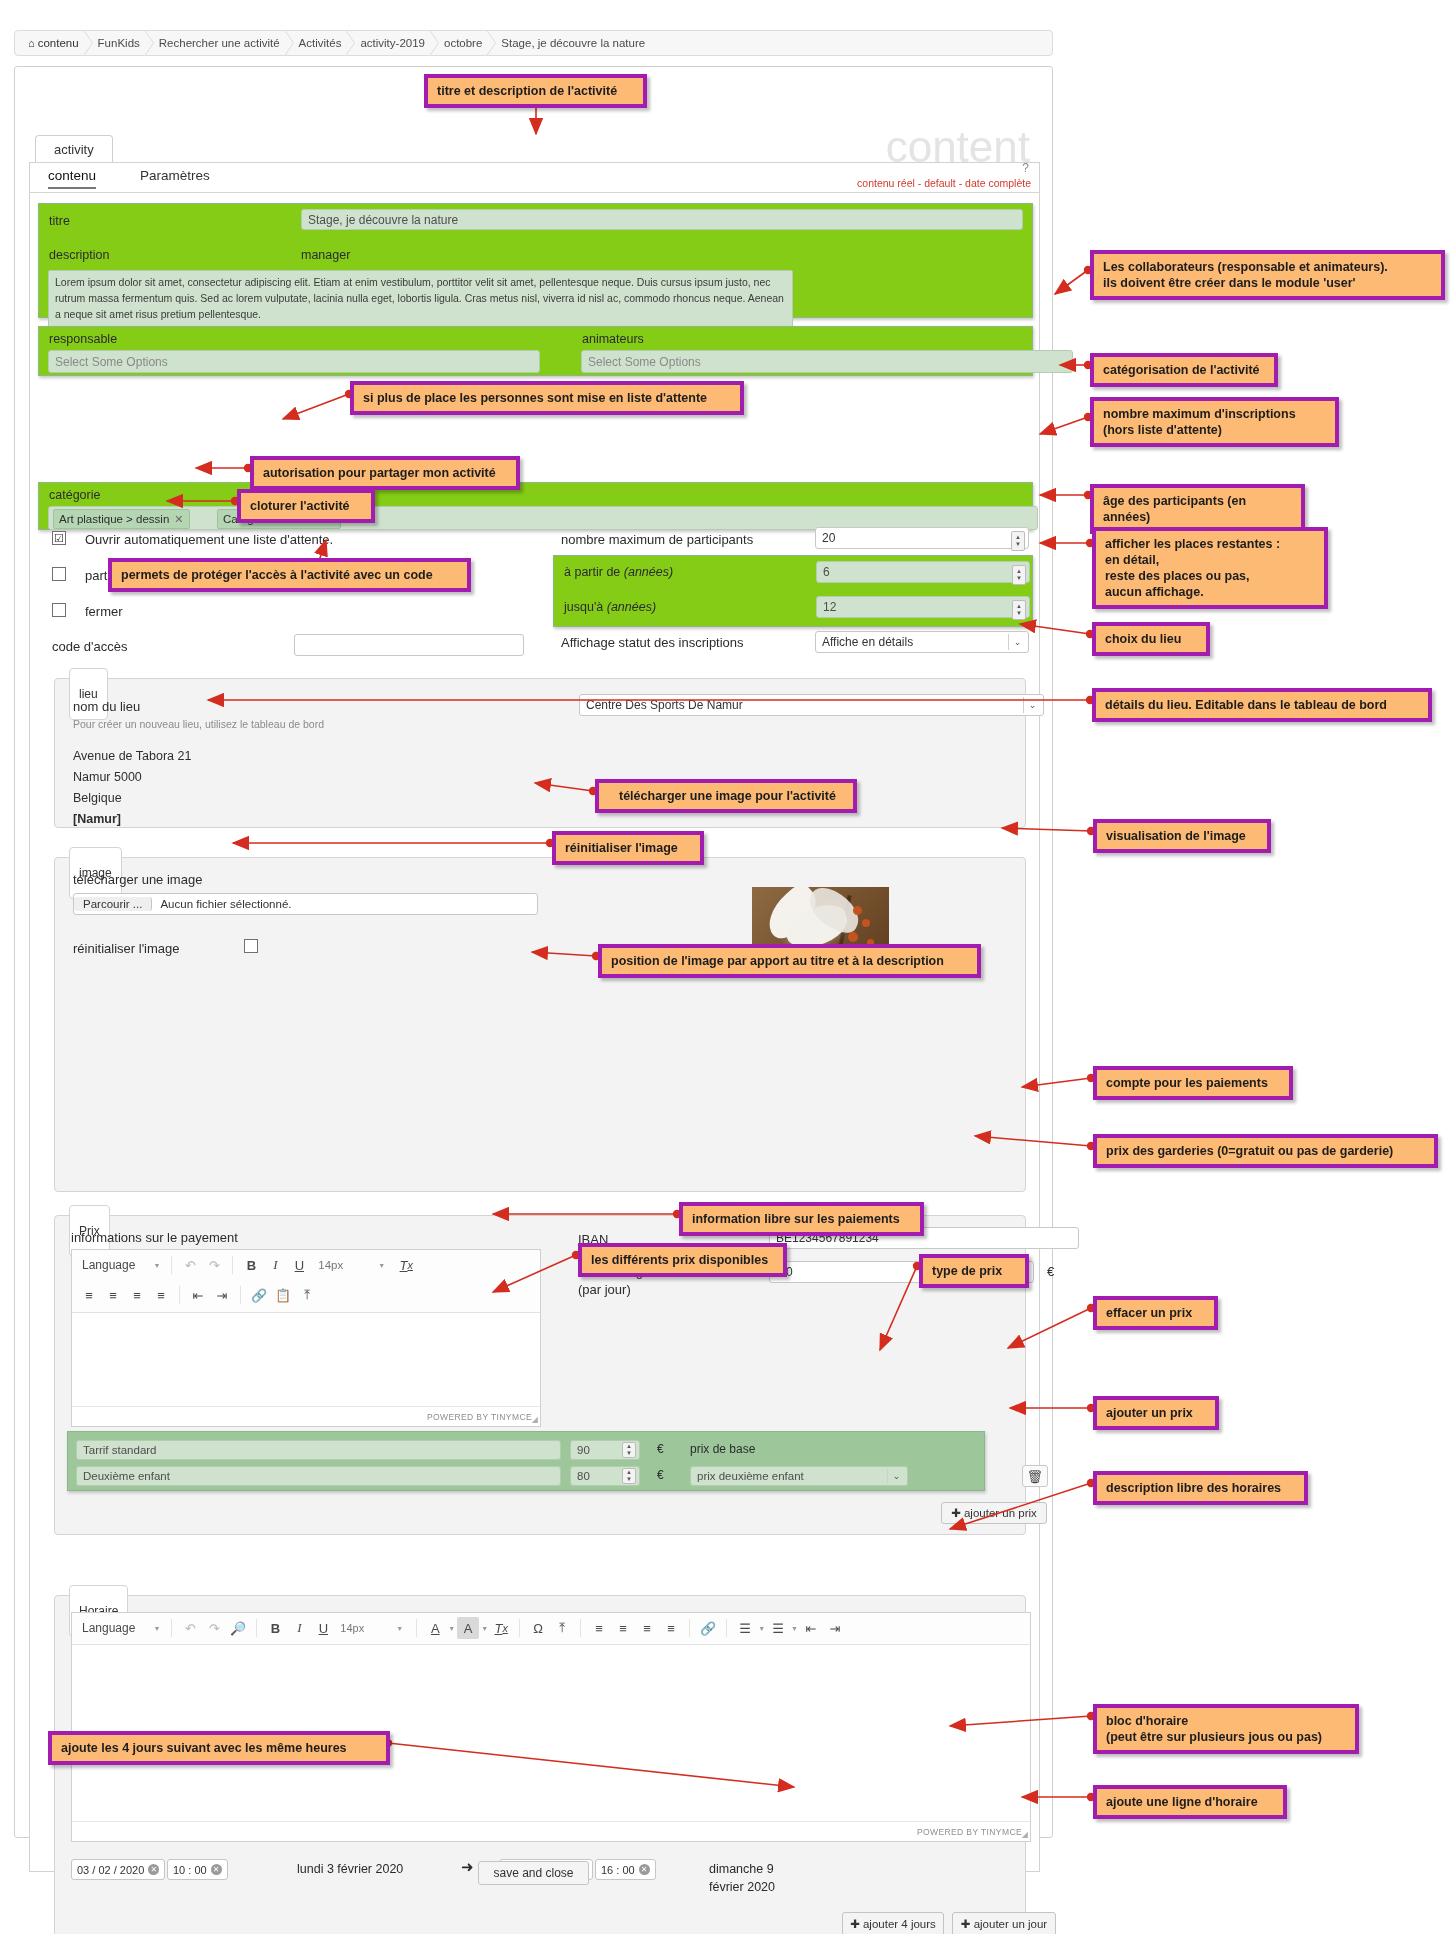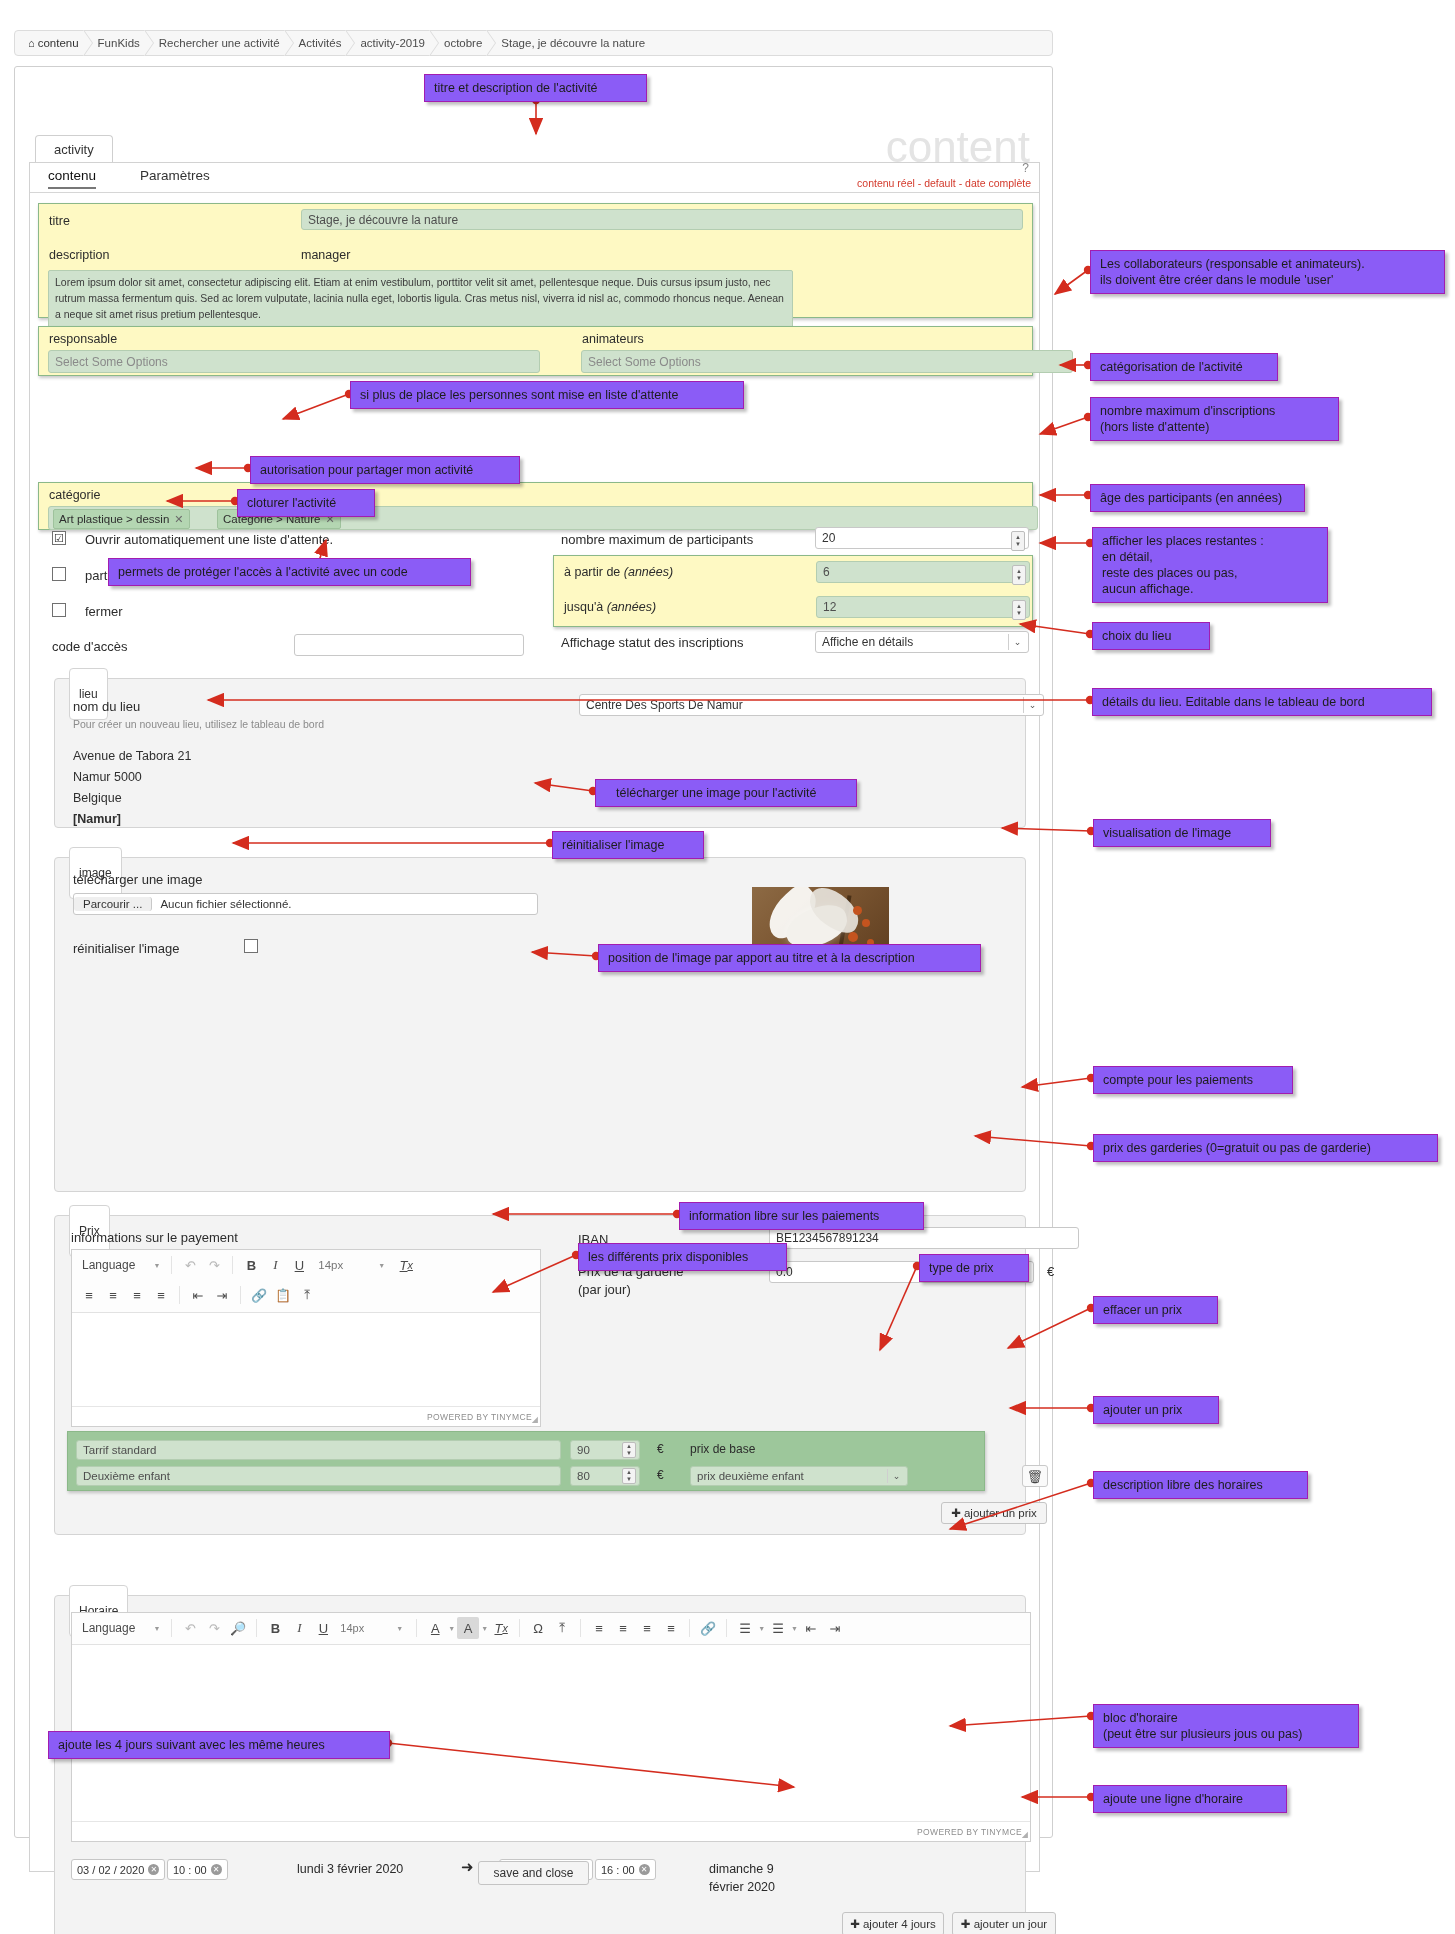--- a/index.html
+++ b/index.html
@@ -53,21 +53,21 @@
   .subtabs { position:absolute; left:0; top:0; height:30px; width:100%; border-bottom:1px solid #d6d6d6; }
   .subtab { position:absolute; top:5px; font-size:13.5px; color:#333; }
   .subtab.active { left:18px; color:#111; border-bottom:2px solid #777; padding-bottom:4px; }
   .subtab.second { left:110px; }
   .helpq { position:absolute; right:10px; top:-2px; color:#888; font-size:12px; }
   .redlinks {
     position:absolute; right:8px; top:14px; color:#d33a2c; font-size:10.5px; white-space:nowrap;
   }
 
   
-  .greenpanel { position:absolute; background:#fef9c3; border:1px solid #8bb889; box-shadow:1px 2px 3px rgba(0,0,0,.22); }
+  .greenpanel { position:absolute; background:#84cc16; border:1px solid #8bb889; box-shadow:1px 2px 3px rgba(0,0,0,.22); }
   .lbl { position:absolute; font-size:12.5px; color:#2c2c2c; }
   .inp {
     position:absolute; background:#cfe2cd; border:1px solid #b3cdb1; border-radius:3px;
     font-size:12px; color:#4e4e4e; padding:3px 6px; display:flex; align-items:center;
   }
   .inp.white { background:#fff; border:1px solid #c8c8c8; color:#333; }
   .inp.ph { color:#8a8a8a; }
   textarea.ta {
     position:absolute; background:#cfe2cd; border:1px solid #b3cdb1; border-radius:2px;
     font-size:10.5px; color:#3b3b3b; padding:4px 6px; resize:none;
@@ -165,23 +165,23 @@
   .chipx { width:11px; height:11px; border-radius:50%; background:#9a9a9a; color:#fff; font-size:8px;
            display:flex; align-items:center; justify-content:center; }
   .daytext { position:absolute; font-size:12.5px; color:#2a2a2a; line-height:18px;padding-left:28px; }
 
   .savebar { position:absolute; left:0; top:1845px; width:1039px; text-align:center; }
   .savebtn { display:inline-block; border:1px solid #c4c4c4; background:#f4f4f4; border-radius:3px;
              padding:4px 14px; font-size:12px; color:#333; }
 
   
   .note {
-    position:absolute; background:#8b5cf6; border:1px solid #a21caf;
+    position:absolute; background:#fdba74; border:4px solid #a21caf;
     box-shadow:3px 3px 3px rgba(0,0,0,.25);
-    font-size:12.5px; color:#1d1d1d; padding:5px 9px; line-height:16px; white-space:pre-line;
+    font-size:12.5px; color:#1d1d1d; padding:5px 9px; line-height:16px; white-space:pre-line;font-weight:bold;
   }
   .svgover { position:absolute; left:0; top:0; width:1455px; height:1934px; pointer-events:none; }
 </style>
 </head>
 <body>
 
 <div class="page">
 
   <div class="breadcrumb">
     <span class="crumb home"><span class="home-icon">⌂</span><span>contenu</span></span>

